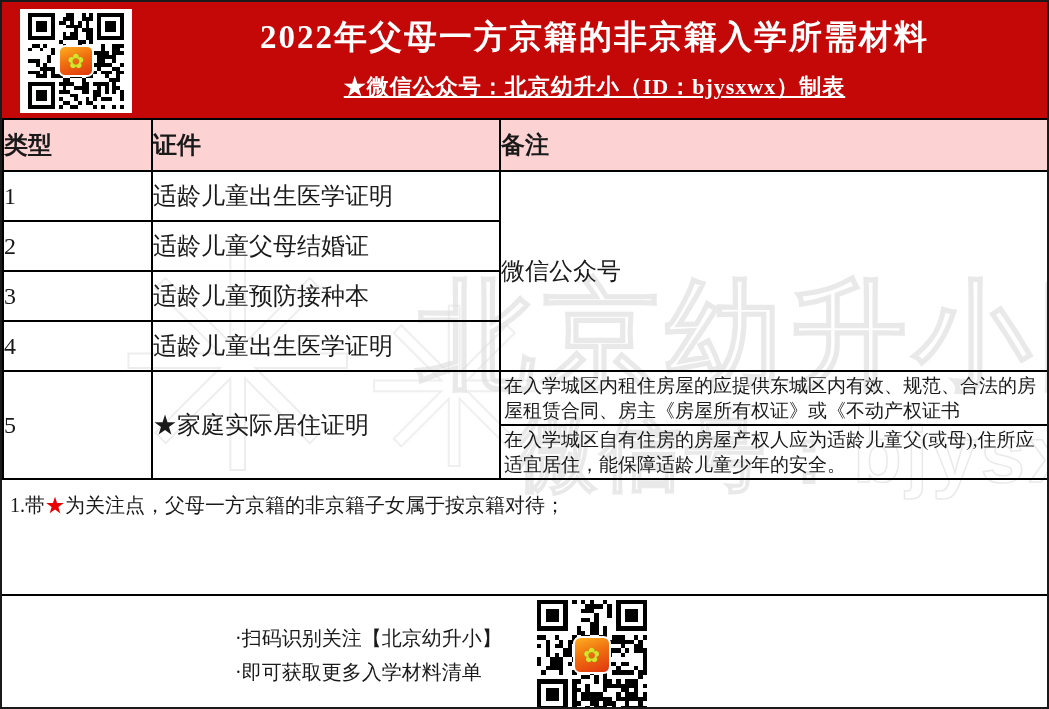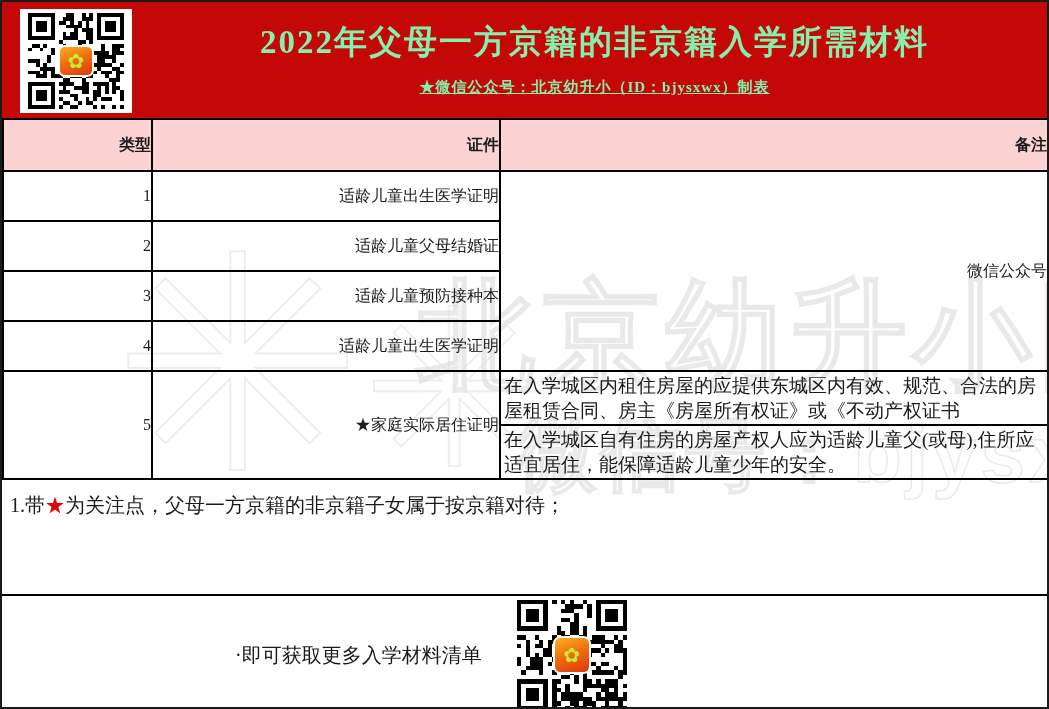--- a/index.html
+++ b/index.html
@@ -22,39 +22,39 @@
   .wm-line2 { left:515px; top:400px; font-size:80px; letter-spacing:4px; }
   
   .header {
     position:relative; z-index:1; height:116px; background:#c40808;
     display:flex; align-items:center;
   }
   .header-qr-box {
     position:absolute; left:18px; top:7px; width:112px; height:104px;
     background:#fff; padding:4px;
   }
-  .header-text { flex:1; padding-left:140px; text-align:center; color:#86efac; }
+  .header-text { flex:1; padding-left:140px; text-align:center; color:#ffffff; }
   .title {
     font-size:33px; font-weight:bold; letter-spacing:2px; line-height:1.2;
   }
   .subtitle {
-    display:inline-block; margin-top:15px; font-size:15px; font-weight:bold;
+    display:inline-block; margin-top:15px; font-size:22px; font-weight:bold;
     text-decoration:underline; letter-spacing:1px;
   }
   
   .doc-table {
     position:relative; z-index:1; width:100%; border-collapse:collapse;
     table-layout:fixed; border-top:2px solid #500; 
   }
   .doc-table col.c1 { width:149px; }
   .doc-table col.c2 { width:348px; }
   .doc-table col.c3 { width:548px; }
   .doc-table th, .doc-table td {
-    border:2px solid #000; text-align:right; vertical-align:middle;
-    font-size:16px; overflow:hidden;
+    border:2px solid #000; text-align:left; vertical-align:middle;
+    font-size:24px; overflow:hidden;
   }
   .doc-table th { background:#fcd2d2; font-weight:bold; height:52px; }
   .doc-table td.row-cell { height:50px; background:transparent; }
   .doc-table td.note-small {
     text-align:left; vertical-align:middle; font-size:19px;
     line-height:25px; padding:1px 3px; height:52px;margin-top:44px;
   }
   
   .notes {
     position:relative; z-index:1; height:114px; padding:9px 8px 0 8px;
@@ -367,20 +367,21 @@
     </tr>
   </tbody>
     </table>
 
   <div class="notes">
     <div><span>1.带</span><span class="red-text">★</span><span>为关注点，父母一方京籍的非京籍子女属于按京籍对待；</span></div>
   </div>
 
   <div class="footer">
     <div class="footer-lines">
+      <div>·扫码识别关注【北京幼升小】</div>
       <div>·即可获取更多入学材料清单</div>
     </div>
     <div class="footer-qr-box">
       <div class="qr-wrap">
           <svg viewBox="0 0 25 25" shape-rendering="crispEdges" fill="#000">
             <rect x="8" y="0" width="1" height="1"></rect>
             <rect x="10" y="0" width="1" height="1"></rect>
             <rect x="12" y="0" width="1" height="1"></rect>
             <rect x="15" y="0" width="1" height="1"></rect>
             <rect x="11" y="1" width="1" height="1"></rect>

